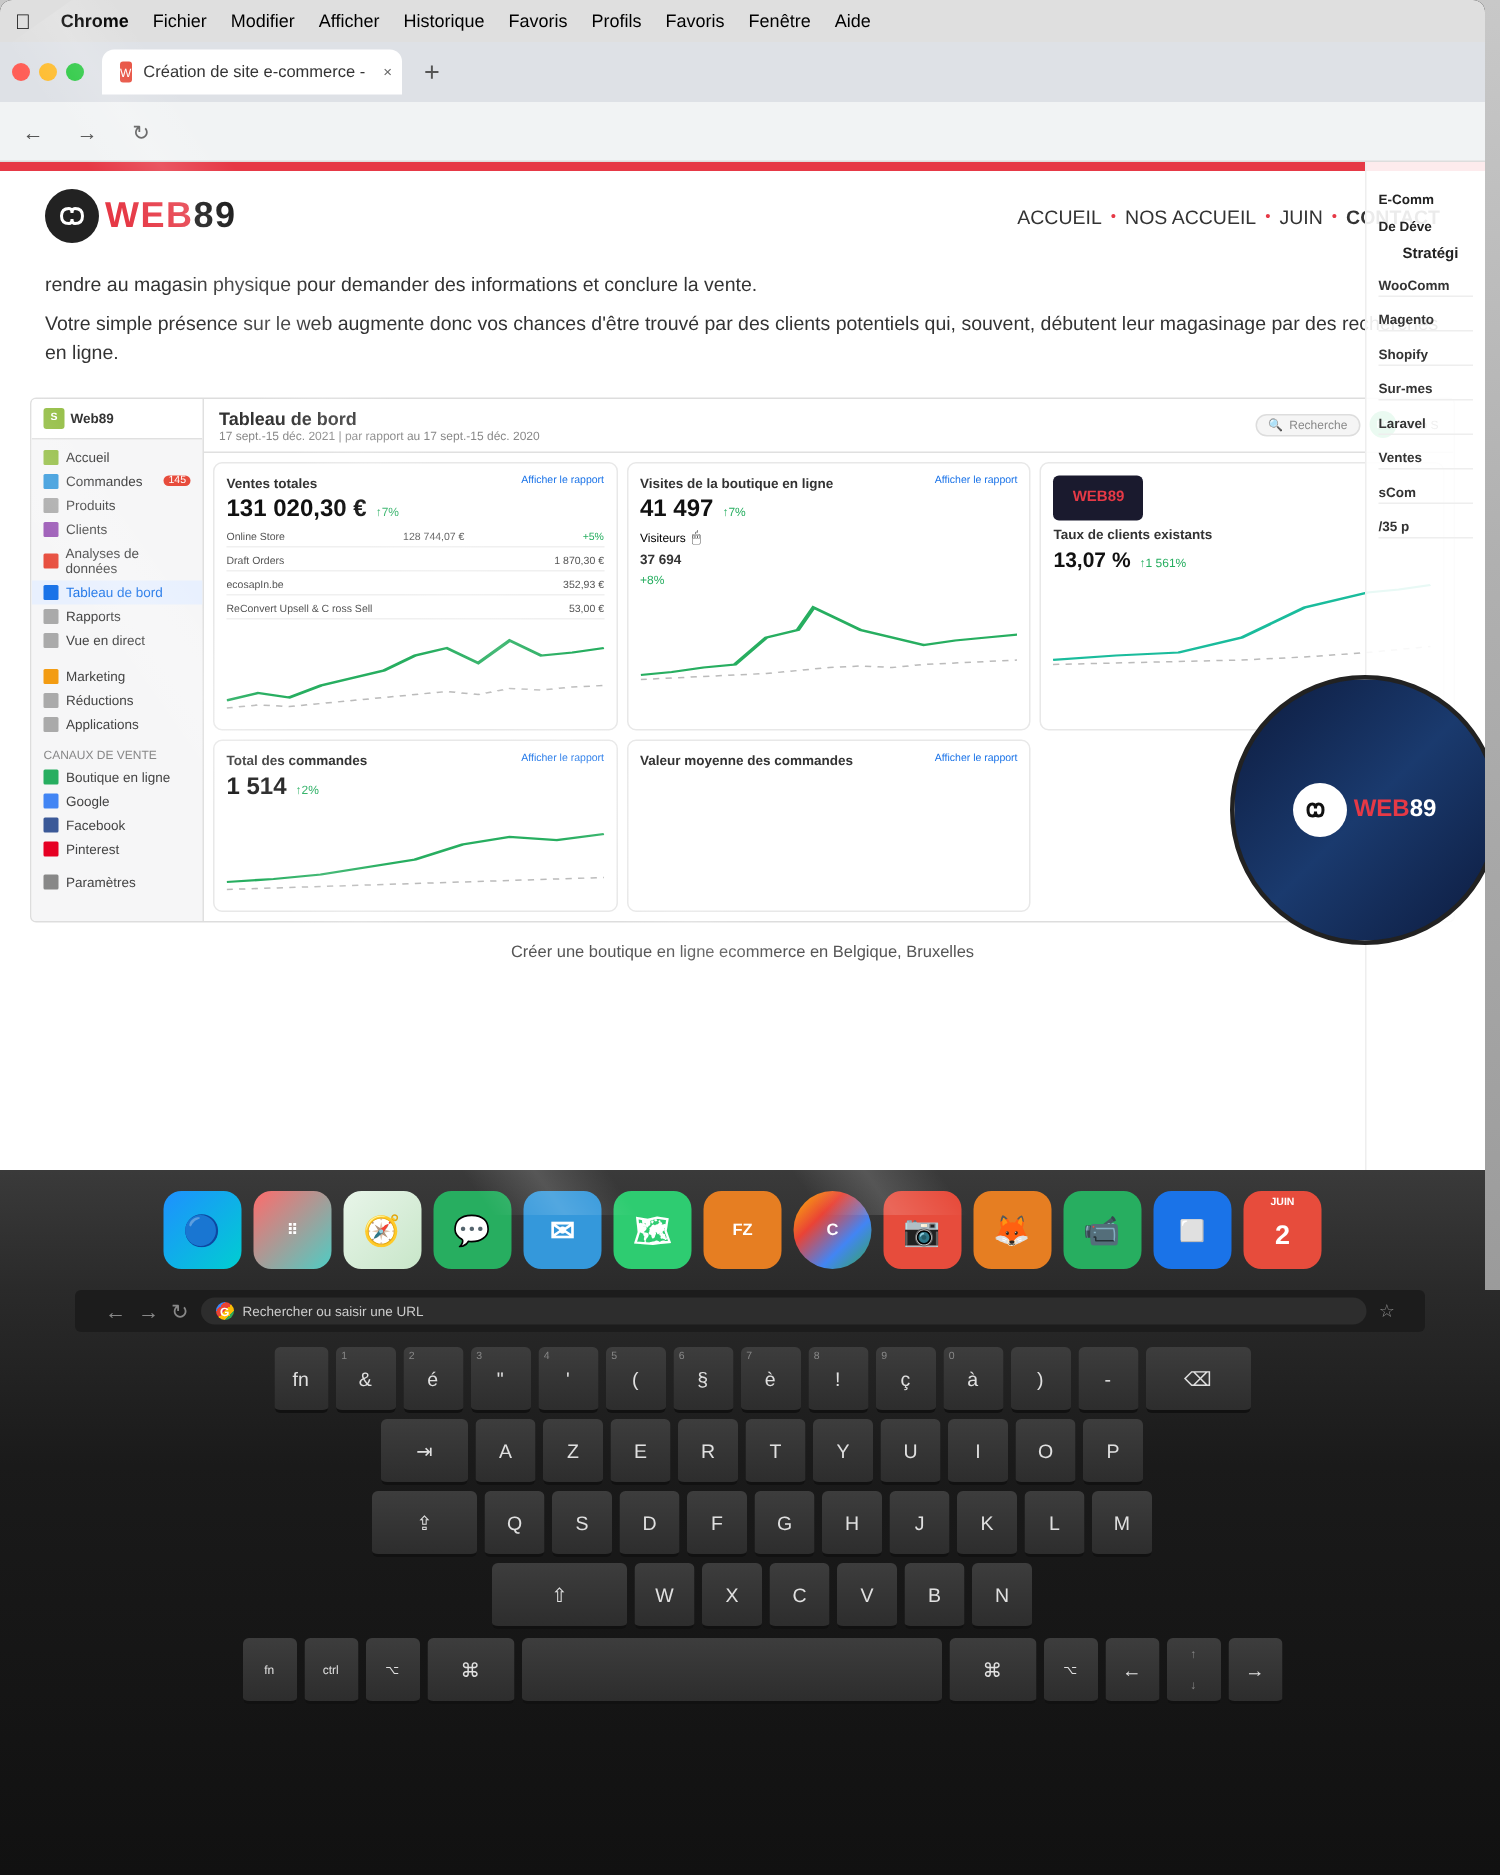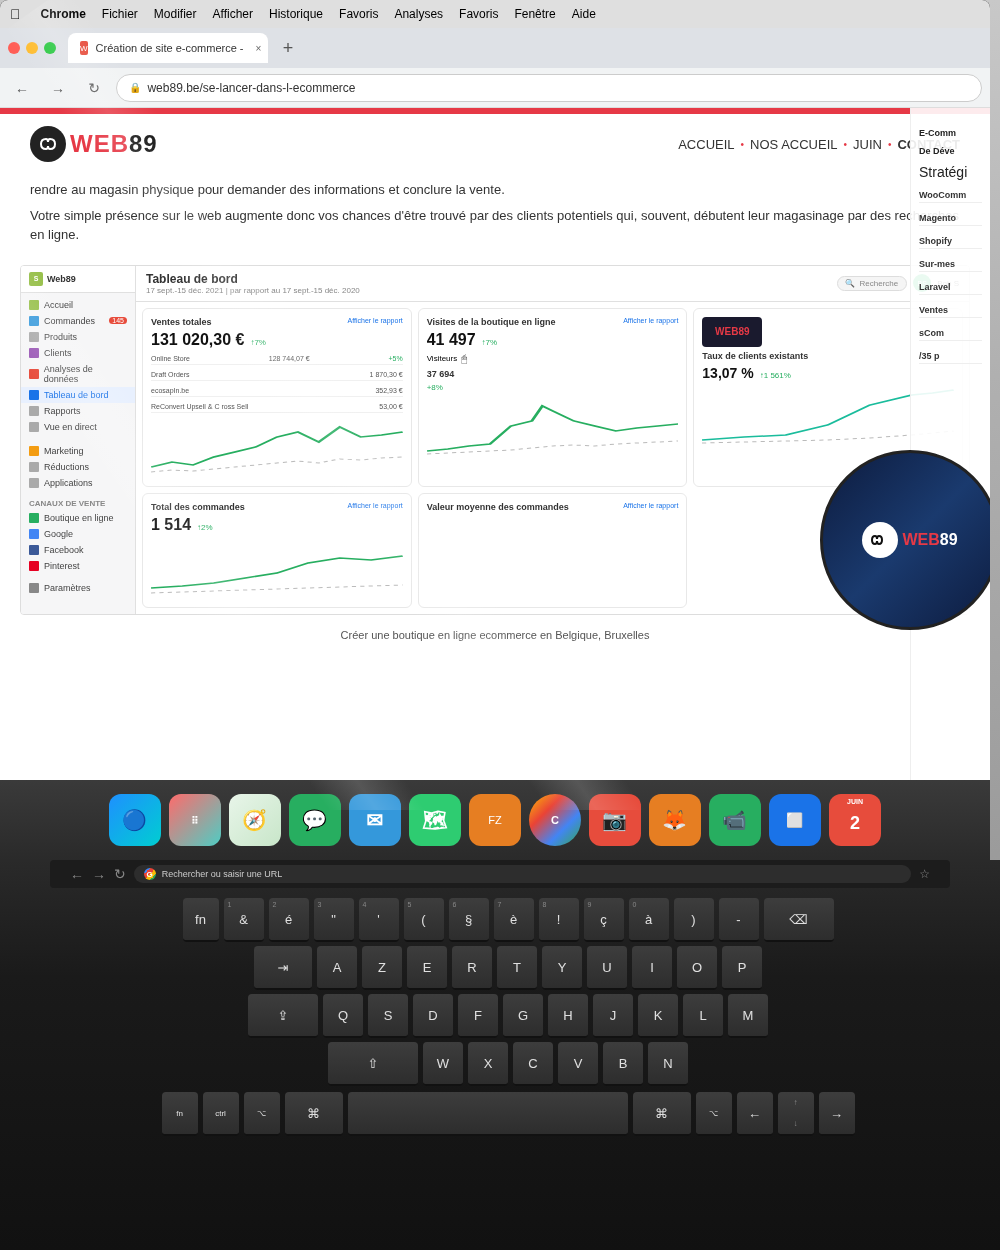--- a/index.html
+++ b/index.html
@@ -307,21 +307,21 @@
       color: #fff;
       border-radius: 8px;
       padding: 0 3px;
       font-size: 7px;
     }
     .sidebar-section-title {
       padding: 4px 8px 2px 8px;
       font-size: 8px;
       color: #888;
       text-transform: uppercase;
-      font-weight: 700;
+      font-weight: 400;
     }
 
     
     .dashboard-main {
       flex: 1;
       overflow: hidden;
       display: flex;
       flex-direction: column;
     }
     .db-header {
@@ -620,21 +620,21 @@
     <div class="screen-beam" style="left: 340px;"></div>
 
     <div class="macos-menubar">
       <span class="apple-logo"></span>
       <span class="menu-item bold">Chrome</span>
       <span class="menu-item">Fichier</span>
       <span class="menu-item">Modifier</span>
       <span class="menu-item">Afficher</span>
       <span class="menu-item">Historique</span>
       <span class="menu-item">Favoris</span>
-      <span class="menu-item">Analyses</span>
+      <span class="menu-item">Profils</span>
       <span class="menu-item">Favoris</span>
       <span class="menu-item">Fenêtre</span>
       <span class="menu-item">Aide</span>
     </div>
 
     <div class="chrome-window">
 
       <div class="chrome-titlebar">
         <div class="traffic-lights">
           <div class="tl-btn tl-close"></div>
@@ -646,24 +646,20 @@
           <span>Création de site e-commerce -</span>
           <div class="tab-close">×</div>
         </div>
         <div class="new-tab-btn">+</div>
       </div>
 
       <div class="chrome-addressbar">
         <div class="nav-btn">←</div>
         <div class="nav-btn">→</div>
         <div class="nav-btn">↻</div>
-        <div class="address-bar">
-          <span class="lock-icon">🔒</span>
-          <span>web89.be/se-lancer-dans-l-ecommerce</span>
-        </div>
       </div>
 
       <div class="website-content">
         <div class="site-redbar"></div>
 
         <div class="site-nav">
           <div class="site-logo">
             <div class="logo-icon">
               <svg width="20" height="20" viewBox="0 0 20 20">
                 <path d="M3,10 Q3,5 8,5 Q10,5 10,8 Q10,5 12,5 Q17,5 17,10 Q17,15 12,15 Q10,15 10,12 Q10,15 8,15 Q3,15 3,10Z" fill="none" stroke="white" stroke-width="2"></path>
@@ -889,21 +885,21 @@
               </div>
             </div>
           </div>
         </div>
 
         <div class="site-bottom-text">Créer une boutique en ligne ecommerce en Belgique, Bruxelles</div>
 
         <div class="site-right-sidebar">
           <div style="font-size:9px;font-weight:700;color:#222;">E-Comm</div>
           <div style="font-size:9px;font-weight:700;color:#222;">De Déve</div>
-          <div style="font-size:14px;font-weight:400;color:#222;">Stratégi</div>
+          <div style="font-size:10px;font-weight:700;color:#222;margin-left:16px;">Stratégi</div>
           <div class="sidebar-tech-item">WooComm</div>
           <div class="sidebar-tech-item">Magento</div>
           <div class="sidebar-tech-item">Shopify</div>
           <div class="sidebar-tech-item">Sur-mes</div>
           <div class="sidebar-tech-item">Laravel</div>
           <div class="sidebar-tech-item">Ventes</div>
           <div class="sidebar-tech-item">sCom</div>
           <div class="sidebar-tech-item">/35 p</div>
         </div>
 
@@ -937,21 +933,21 @@
     <div class="dock-item" style="background:#27ae60;">
       <span style="font-size:20px;">💬</span>
     </div>
     <div class="dock-item" style="background:#3498db;">
       <span style="font-size:20px;">✉</span>
     </div>
     <div class="dock-item" style="background:#2ecc71;">
       <span style="font-size:20px;">🗺</span>
     </div>
     <div class="dock-item" style="background:#e67e22;">
-      <span style="font-size:11px;font-weight:400;">FZ</span>
+      <span style="font-size:11px;font-weight:700;">FZ</span>
     </div>
     <div class="dock-item" style="background:linear-gradient(135deg,#fbbc05,#ea4335,#4285f4,#34a853);border-radius:50%;">
       <span style="font-size:11px;font-weight:900;color:#fff;">C</span>
     </div>
     <div class="dock-item" style="background:#e74c3c;">
       <span style="font-size:20px;">📷</span>
     </div>
     <div class="dock-item" style="background:#e67e22;">
       <span style="font-size:20px;">🦊</span>
     </div>

